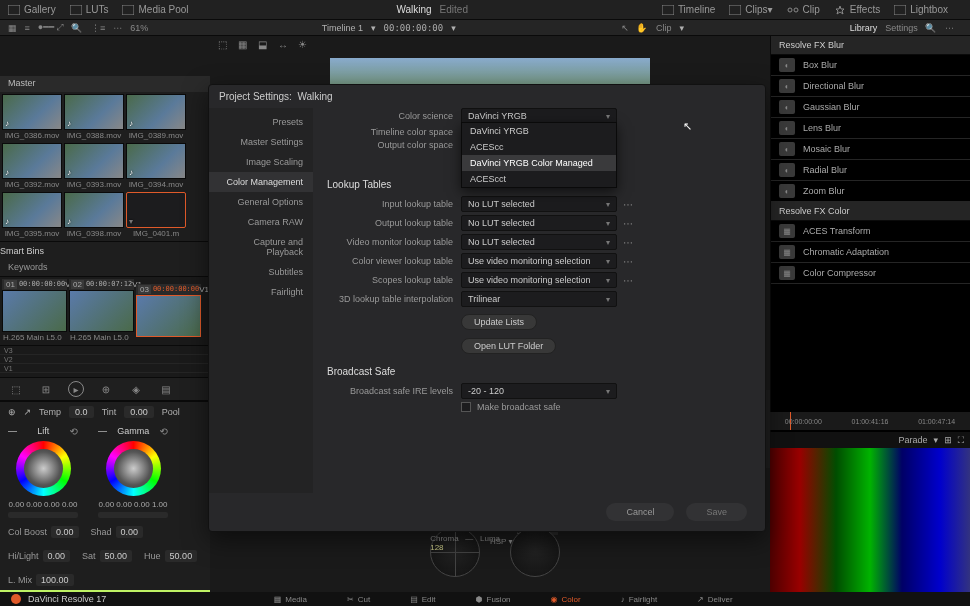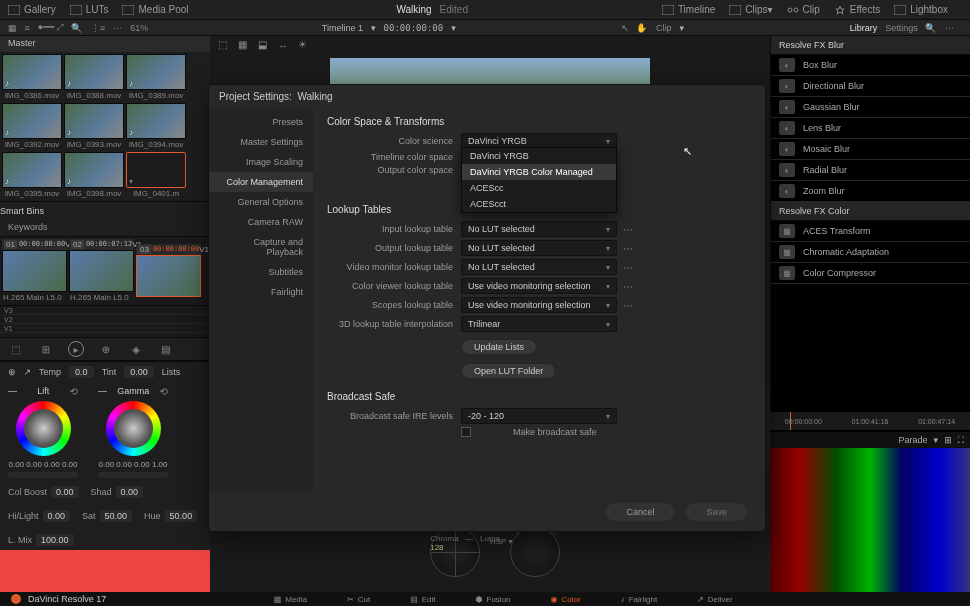--- a/index.html
+++ b/index.html
@@ -15,21 +15,21 @@
 
 
 .timeline-row { height: 16px; background: #252525; display: flex; align-items: center; padding: 0 8px; font-size: 9px; border-bottom: 1px solid #0a0a0a; }
 .timeline-row .seg { margin-right: 8px; color: #888; }
 .timeline-row .spacer { flex: 1; }
 .tl-center { display: flex; align-items: center; gap: 8px; }
 .tc { color: #aaa; font-family: monospace; }
 
 
 .main { display: flex; height: 570px; }
-.left-col { width: 210px; background: #ef4444; display: flex; flex-direction: column; }
+.left-col { width: 210px; background: #bef264; display: flex; flex-direction: column; margin-top: 40px; }
 .master-lbl { height: 16px; padding: 2px 8px; background: #2a2a2a; color: #bbb; font-size: 9px; }
 .thumbs { display: flex; flex-wrap: wrap; gap: 2px; padding: 2px; background: #1e1e1e; }
 .thumb { width: 60px; }
 .thumb-img { width: 60px; height: 36px; background: linear-gradient(135deg, #4a6a4a 0%, #5a7a9a 60%, #888 100%); border: 1px solid #0a0a0a; position: relative; }
 .thumb-img.sel { border: 1px solid #e05a2a; }
 .thumb-img::after { content: "♪"; position: absolute; bottom: 1px; left: 2px; color: #fff; font-size: 8px; text-shadow: 0 0 2px #000; }
 .thumb-lbl { font-size: 8px; color: #888; text-align: center; padding: 1px 0; white-space: nowrap; overflow: hidden; }
 
 .smartbins { padding: 4px 0; background: #1e1e1e; border-top: 1px solid #0a0a0a; }
 .smartbins h4 { font-size: 9px; color: #ccc; font-weight: normal; margin-bottom: 6px; }
@@ -115,21 +115,21 @@
 .form-row label { width: 134px; text-align: right; font-size: 9px; color: #999; padding-right: 8px; }
 .sel { flex: 1; max-width: 156px; background: #1c1c1e; border: 1px solid #111; border-radius: 2px; padding: 2px 6px; font-size: 9px; color: #ccc; display: flex; justify-content: space-between; align-items: center; cursor: pointer; }
 .sel::after { content: "▾"; color: #777; font-size: 8px; }
 .dots { margin-left: 6px; color: #888; cursor: pointer; }
 .dropdown { position: absolute; left: 134px; top: 14px; width: 156px; background: #1c1c1e; border: 1px solid #0a0a0a; z-index: 70; box-shadow: 0 4px 12px rgba(0,0,0,0.6); }
 .dropdown .opt { padding: 3px 8px; font-size: 9px; color: #ccc; cursor: pointer; }
 .dropdown .opt.hl { background: #3a3a3c; color: #fff; }
 .cursor-ptr { position: absolute; left: 356px; top: 12px; z-index: 80; font-size: 11px; color: #fff; pointer-events: none; }
 .btn-row { display: flex; padding: 4px 0 4px 134px; }
 .btn-sm { background: #383838; border: 1px solid #222; border-radius: 10px; padding: 2px 12px; font-size: 9px; color: #ccc; cursor: pointer; }
-.chk-row { display: flex; align-items: center; padding-left: 134px; font-size: 9px; color: #999; gap: 36px; }
+.chk-row { display: flex; align-items: center; padding-left: 134px; font-size: 9px; color: #999; }
 .chk-row .chk { width: 10px; height: 10px; border: 1px solid #555; margin-right: 6px; background: #1c1c1e; }
 .dialog-footer { display: flex; justify-content: flex-end; gap: 12px; padding: 10px 18px; }
 .dlg-btn { background: #323234; border: none; border-radius: 12px; padding: 4px 20px; font-size: 9px; color: #999; cursor: pointer; }
 .dlg-btn.save { color: #777; }
 
 
 .page-nav { position: absolute; bottom: 0; left: 0; right: 0; height: 14px; background: #111; display: flex; align-items: center; padding: 0 10px; z-index: 40; }
 .page-nav .home { display: flex; align-items: center; gap: 6px; font-size: 9px; color: #ccc; }
 .page-nav .pages { flex: 1; display: flex; justify-content: center; gap: 40px; }
 .page-nav .pg { display: flex; flex-direction: row; align-items: center; font-size: 8px; color: #888; cursor: pointer; gap: 4px; }
@@ -308,21 +308,21 @@
       <span class="ico">▤</span>
     </div>
     <div class="primaries">
       <div class="prim-row">
         <span>⊕</span>
         <span>↗</span>
         <span>Temp</span>
           <span class="val">0.0</span>
         <span>Tint</span>
           <span class="val">0.00</span>
-        <span>Lists</span>
+        <span>Pool</span>
       </div>
       <div class="wheels" id="wheels">
           <div class="wheel-grp">
             <div class="wlabel">
               <span>—</span>
               <span>Lift</span>
               <span class="reset-ico">⟲</span>
             </div>
             <div class="wheel"></div>
             <div class="wheel-nums">0.00   0.00   0.00   0.00</div>
@@ -473,30 +473,29 @@
         <div class="ni">Master Settings</div>
         <div class="ni">Image Scaling</div>
         <div class="ni active">Color Management</div>
         <div class="ni">General Options</div>
         <div class="ni">Camera RAW</div>
         <div class="ni">Capture and Playback</div>
         <div class="ni">Subtitles</div>
         <div class="ni">Fairlight</div>
       </div>
     <div class="dialog-content">
-      <div class="sect-h">Color Space &amp; Transforms</div>
       <div class="form-row" style="z-index:80">
         <label>Color science</label>
         <div class="sel">
             <span>DaVinci YRGB</span>
           </div>
         <div class="dropdown" id="csopts">
             <div class="opt">DaVinci YRGB</div>
+            <div class="opt">ACEScc</div>
             <div class="opt hl">DaVinci YRGB Color Managed</div>
-            <div class="opt">ACEScc</div>
             <div class="opt">ACEScct</div>
           </div>
         <span class="cursor-ptr">↖</span>
       </div>
       <div class="form-row">
           <label>Timeline color space</label>
         </div>
       <div class="form-row">
           <label>Output color space</label>
         </div>

